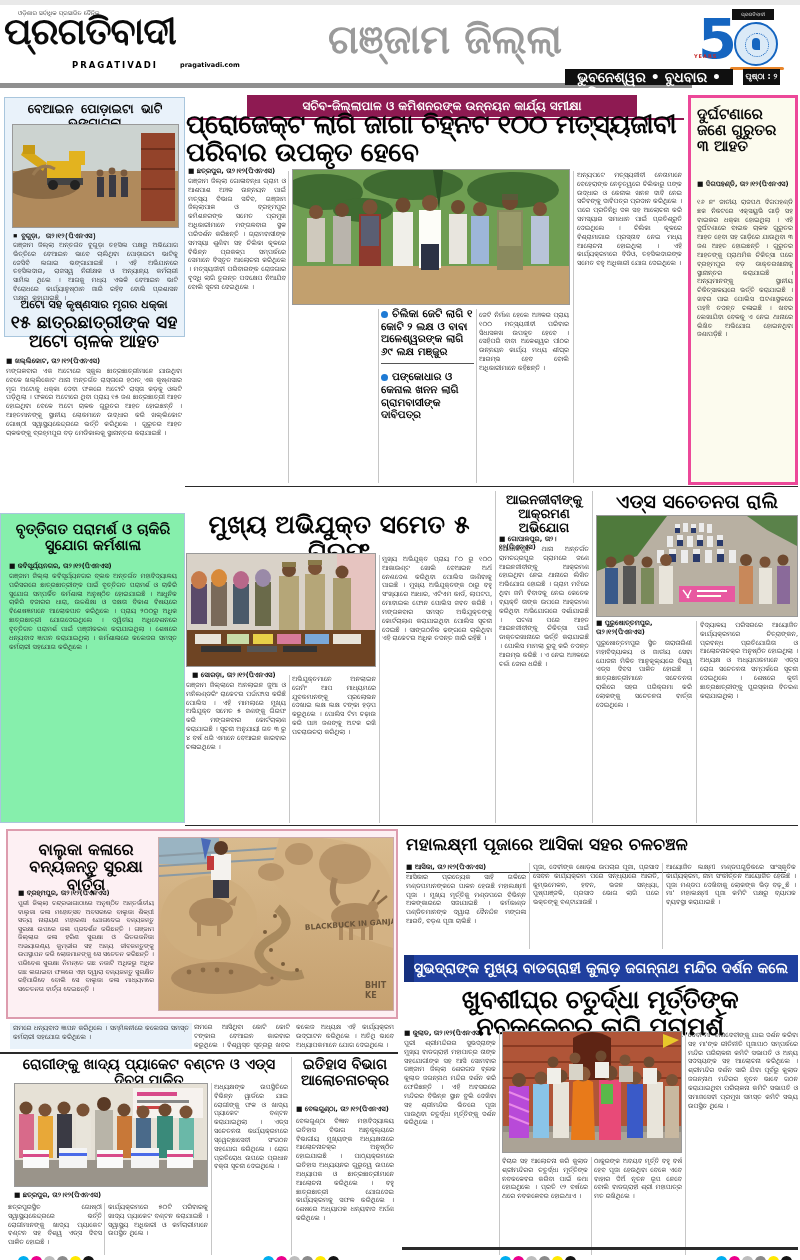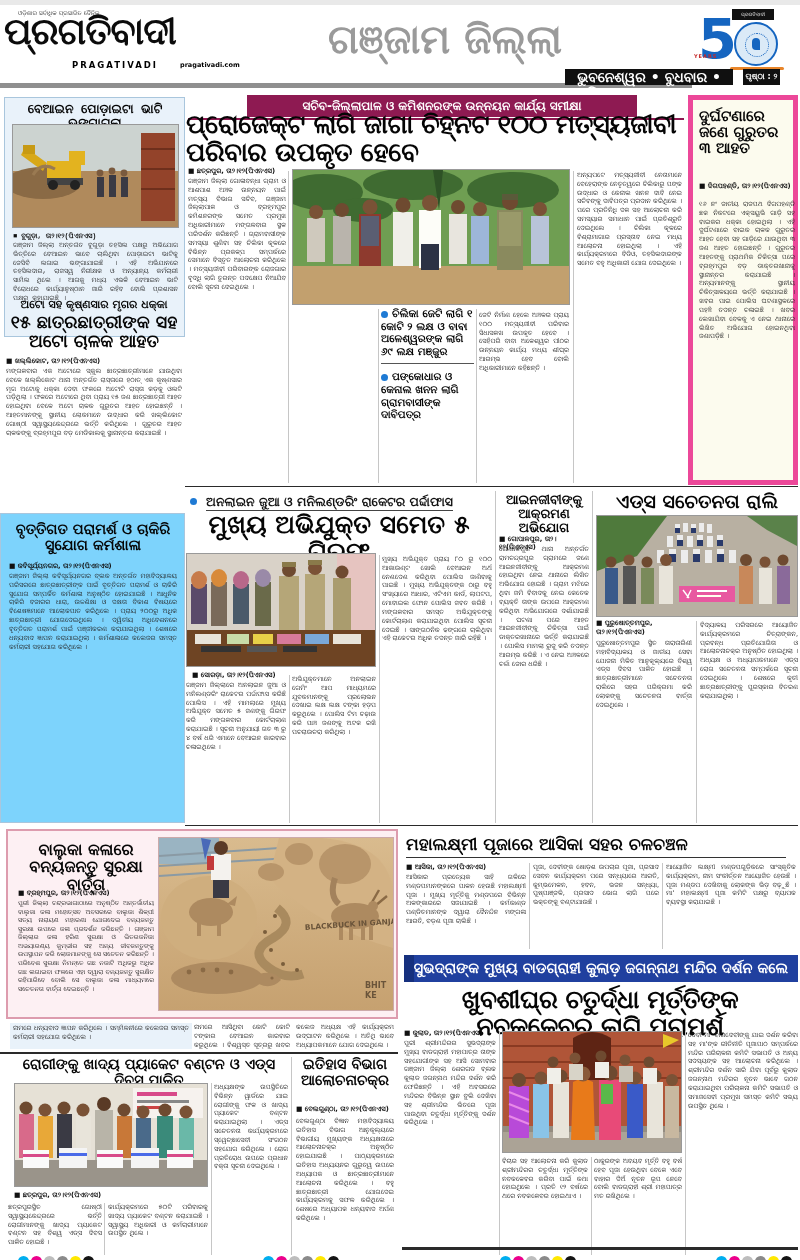--- a/index.html
+++ b/index.html
@@ -78,21 +78,21 @@
     </div>
     <div class="byline" style="position:absolute;left:8px;top:134px;">■ ବୁଗୁଡ଼ା, ତା୨।୧୨(ପିଏନଏସ)</div>
     <div class="body" style="position:absolute;left:8px;top:144px;width:165px;height:90px;">ଗଞ୍ଜାମ ଜିଲ୍ଲା ଅନ୍ତର୍ଗତ ବୁଗୁଡ଼ା ତହସିଲ ପକ୍ଷରୁ ଅଭିଯୋଗ ଭିତ୍ତିରେ ବେଆଇନ ଭାବେ ଚାଲିଥିବା ପୋଡ଼ାଇଟା ଭାଟିକୁ ଜେସିବି ଲଗାଇ ଭଙ୍ଗାଯାଇଛି । ଏହି ଅଭିଯାନରେ ତହସିଲଦାର, ରାଜସ୍ୱ ନିରୀକ୍ଷକ ଓ ଅନ୍ୟାନ୍ୟ କର୍ମଚାରୀ ସାମିଲ ଥିଲେ । ଆଗକୁ ମଧ୍ୟ ଏଭଳି ବେଆଇନ ଭାଟି ବିରୋଧରେ କାର୍ଯ୍ୟାନୁଷ୍ଠାନ ଜାରି ରହିବ ବୋଲି ପ୍ରଶାସନ ପକ୍ଷରୁ କୁହାଯାଇଛି ।</div>
   </div>
 
   <div class="hl" style="position:absolute;left:4px;top:294px;width:180px;font-size:11px;text-align:center;">ଅଟୋ ସହ କୃଷ୍ଣସାର ମୃଗର ଧକ୍କା</div>
   <div class="hl" style="position:absolute;left:4px;top:308px;width:180px;font-size:17.5px;text-align:center;">୧୫ ଛାତ୍ରଛାତ୍ରୀଙ୍କ ସହ ଅଟୋ ଚାଳକ ଆହତ</div>
   <div class="byline" style="position:absolute;left:6px;top:352px;">■ ଖଲ୍ଲିକୋଟ, ତା୨।୧୨(ପିଏନଏସ)</div>
   <div class="body" style="position:absolute;left:6px;top:362px;width:176px;height:140px;">ମଙ୍ଗଳବାର ଏକ ଅଟୋରେ ସ୍କୁଲ ଛାତ୍ରଛାତ୍ରୀମାନେ ଯାଉଥିବା ବେଳେ ଖଲ୍ଲିକୋଟ ଥାନା ଅନ୍ତର୍ଗତ ରାସ୍ତାରେ ହଠାତ୍ ଏକ କୃଷ୍ଣସାର ମୃଗ ଅଟୋକୁ ଧକ୍କା ଦେବା ଫଳରେ ଅଟୋଟି ରାସ୍ତା କଡ଼କୁ ଓଲଟି ପଡ଼ିଥିଲା । ଫଳରେ ଅଟୋରେ ଥିବା ପ୍ରାୟ ୧୫ ଜଣ ଛାତ୍ରଛାତ୍ରୀ ଆହତ ହୋଇଥିବା ବେଳେ ଅଟୋ ଚାଳକ ଗୁରୁତର ଆହତ ହୋଇଛନ୍ତି । ଆହତମାନଙ୍କୁ ସ୍ଥାନୀୟ ଲୋକମାନେ ଉଦ୍ଧାର କରି ଖଲ୍ଲିକୋଟ ଗୋଷ୍ଠୀ ସ୍ୱାସ୍ଥ୍ୟକେନ୍ଦ୍ରରେ ଭର୍ତ୍ତି କରିଥିଲେ । ଗୁରୁତର ଆହତ ଚାଳକଙ୍କୁ ବ୍ରହ୍ମପୁର ବଡ଼ ମେଡିକାଲକୁ ସ୍ଥାନାନ୍ତର କରାଯାଇଛି ।</div>
 
-  <div class="box" style="left:0px;top:508px;width:185px;height:310px;background:#7dd3fc;border:1px solid #a9c6dd;">
+  <div class="box" style="left:0px;top:508px;width:185px;height:310px;background:#86efac;border:1px solid #a9c6dd;">
     <div class="hl" style="position:absolute;left:6px;top:8px;width:172px;font-size:14.5px;text-align:center;">ବୃତ୍ତିଗତ ପରାମର୍ଶ ଓ ଚାକିରି ସୁଯୋଗ କର୍ମଶାଳା</div>
     <div class="byline" style="position:absolute;left:8px;top:48px;">■ କବିସୂର୍ଯ୍ୟନଗର, ତା୨।୧୨(ପିଏନଏସ)</div>
     <div class="body" style="position:absolute;left:8px;top:58px;width:168px;height:244px;">ଗଞ୍ଜାମ ଜିଲ୍ଲା କବିସୂର୍ଯ୍ୟନଗର ବ୍ଲକ ଅନ୍ତର୍ଗତ ମହାବିଦ୍ୟାଳୟ ପରିସରରେ ଛାତ୍ରଛାତ୍ରୀଙ୍କ ପାଇଁ ବୃତ୍ତିଗତ ପରାମର୍ଶ ଓ ଚାକିରି ସୁଯୋଗ ସମ୍ପର୍କିତ କର୍ମଶାଳା ଅନୁଷ୍ଠିତ ହୋଇଯାଇଛି । ଆଧୁନିକ ଚାକିରି ବଜାରର ଧାରା, ଉଚ୍ଚଶିକ୍ଷା ଓ ଦକ୍ଷତା ବିକାଶ ବିଷୟରେ ବିଶେଷଜ୍ଞମାନେ ଆଲୋକପାତ କରିଥିଲେ । ପ୍ରାୟ ୨୦୦ରୁ ଅଧିକ ଛାତ୍ରଛାତ୍ରୀ ଯୋଗଦେଇଥିଲେ । ଦ୍ୱିତୀୟ ଅଧିବେଶନରେ ବୃତ୍ତିଗତ ପରାମର୍ଶ ପାଇଁ ପଞ୍ଜୀକରଣ କରାଯାଇଥିଲା । ଶେଷରେ ଧନ୍ୟବାଦ ଜ୍ଞାପନ କରାଯାଇଥିଲା । କର୍ମଶାଳାରେ କଲେଜର ସମସ୍ତ କର୍ମଚାରୀ ସହଯୋଗ କରିଥିଲେ ।</div>
   </div>
 
   <div class="kicker abs" style="left:247px;top:90px;width:390px;height:22px;font-size:12px;line-height:22px;">ସଚିବ-ଜିଲ୍ଲାପାଳ ଓ କମିଶନରଙ୍କ ଉନ୍ନୟନ କାର୍ଯ୍ୟ ସମୀକ୍ଷା</div>
   <div class="abs" style="left:188px;top:113px;width:496px;height:2px;background:#8e1a52;"></div>
   <div class="hl" style="position:absolute;left:186px;top:105px;width:498px;font-size:26px;text-align:left;letter-spacing:-0.5px;">ପ୍ରୋଜେକ୍ଟ ଲାଗି ଜାଗା ଚିହ୍ନଟ ୧୦୦ ମତ୍ସ୍ୟଜୀବୀ ପରିବାର ଉପକୃତ ହେବେ</div>
 
   <div class="byline" style="position:absolute;left:188px;top:162px;">■ ଛତ୍ରପୁର, ତା୨।୧୨(ପିଏନଏସ)</div>
@@ -144,32 +144,28 @@
   </div>
 
   <div class="body" style="position:absolute;left:479px;top:306px;width:90px;height:172px;">ଜେଟି ନିର୍ମାଣ ହେଲେ ଅଞ୍ଚଳର ପ୍ରାୟ ୧୦୦ ମତ୍ସ୍ୟଜୀବୀ ପରିବାର ସିଧାସଳଖ ଉପକୃତ ହେବେ । ସେହିପରି ବାବା ଅଳେଶ୍ୱର ପୀଠର ଉନ୍ନୟନ କାର୍ଯ୍ୟ ମଧ୍ୟ ଶୀଘ୍ର ଆରମ୍ଭ ହେବ ବୋଲି ଅଧିକାରୀମାନେ କହିଛନ୍ତି ।</div>
   <div class="body" style="position:absolute;left:577px;top:166px;width:105px;height:312px;">ଅନ୍ୟପଟେ ମତ୍ସ୍ୟଜୀବୀ ନେତାମାନେ ବେହେରାଙ୍କ ନେତୃତ୍ୱରେ ଚିଲିକାରୁ ପଙ୍କ ଉଦ୍ଧାର ଓ କେନାଲ ଖନନ ଦାବି ନେଇ ସଚିବଙ୍କୁ ଦାବିପତ୍ର ପ୍ରଦାନ କରିଥିଲେ । ପରେ ପ୍ରତିନିଧି ଦଳ ସହ ଆଲୋଚନା କରି ସମସ୍ୟାର ସମାଧାନ ପାଇଁ ପ୍ରତିଶ୍ରୁତି ଦେଇଥିଲେ । ଚିଲିକା କୂଳରେ ବିଶ୍ରାମାଗାର ପ୍ରସ୍ତାବ ନେଇ ମଧ୍ୟ ଆଲୋଚନା ହୋଇଥିଲା । ଏହି କାର୍ଯ୍ୟକ୍ରମରେ ବିଡିଓ, ତହସିଲଦାରଙ୍କ ସମେତ ବହୁ ଅଧିକାରୀ ଯୋଗ ଦେଇଥିଲେ ।</div>
 
   <div class="vr" style="left:288px;top:166px;height:312px;"></div>
   <div class="vr" style="left:378px;top:304px;height:174px;"></div>
   <div class="vr" style="left:476px;top:304px;height:174px;"></div>
   <div class="vr" style="left:573px;top:166px;height:312px;"></div>
 
-  <div class="box" style="left:688px;top:90px;width:110px;height:390px;background:#fcfbee;border:5px solid #ec4899;">
+  <div class="box" style="left:688px;top:90px;width:110px;height:390px;background:#fcfbee;border:3px solid #ec4899;">
     <div class="hl" style="position:absolute;left:6px;top:8px;width:96px;font-size:15px;">ଦୁର୍ଘଟଣାରେ ଜଣେ ଗୁରୁତର ୩ ଆହତ</div>
     <div class="byline" style="position:absolute;left:6px;top:82px;width:96px;">■ ଦିଗପହଣ୍ଡି, ତା୨।୧୨(ପିଏନଏସ)</div>
     <div class="body" style="position:absolute;left:6px;top:100px;width:96px;height:282px;">୧୬ ନଂ ଜାତୀୟ ରାଜପଥ ଦିଗପହଣ୍ଡି ଛକ ନିକଟରେ ଏକ୍ସୟୁଭି ଗାଡ଼ି ସହ ବାଇକର ଧକ୍କା ହୋଇଥିଲା । ଏହି ଦୁର୍ଘଟଣାରେ ବାଇକ ଚାଳକ ଗୁରୁତର ଆହତ ହେବା ସହ ଗାଡ଼ିରେ ଯାଉଥିବା ୩ ଜଣ ଆହତ ହୋଇଛନ୍ତି । ଗୁରୁତର ଆହତଙ୍କୁ ପ୍ରାଥମିକ ଚିକିତ୍ସା ପରେ ବ୍ରହ୍ମପୁର ବଡ଼ ଡାକ୍ତରଖାନାକୁ ସ୍ଥାନାନ୍ତର କରାଯାଇଛି । ଅନ୍ୟମାନଙ୍କୁ ସ୍ଥାନୀୟ ଚିକିତ୍ସାଳୟରେ ଭର୍ତ୍ତି କରାଯାଇଛି । ଖବର ପାଇ ପୋଲିସ ଘଟଣାସ୍ଥଳରେ ପହଞ୍ଚି ତଦନ୍ତ ଚଳାଇଛି । ଖବର ଲେଖାଯିବା ବେଳକୁ ଏ ନେଇ ଥାନାରେ ଲିଖିତ ଅଭିଯୋଗ ହୋଇନଥିବା ଜଣାପଡ଼ିଛି ।</div>
   </div>
 
   <div class="hr" style="left:185px;top:481px;width:613px;height:1px;"></div>
 
-  <div class="abs" style="left:190px;top:486px;width:300px;">
-    <span class="bullet-dot"></span>
-    <span style="font-size:12.5px;font-weight:bold;border-bottom:1px solid #444;padding-bottom:1px;">ଅନଲାଇନ ଜୁଆ ଓ ମନିଲଣ୍ଡରିଂ ରାକେଟର ପର୍ଦ୍ଦାଫାସ</span>
-  </div>
   <div class="hl" style="position:absolute;left:186px;top:506px;width:306px;font-size:25px;text-align:center;">ମୁଖ୍ୟ ଅଭିଯୁକ୍ତ ସମେତ ୫ ଗିରଫ</div>
 
   <div class="photo" style="left:186px;top:548px;width:190px;height:114px;">
     <svg width="188" height="112" viewBox="0 0 188 112">
       <rect width="188" height="112" fill="#d9d2c8"></rect>
       <rect x="150" width="38" height="112" fill="#e6c4c0"></rect>
       <rect y="76" width="188" height="36" fill="#6e4423"></rect>
       <g>
         <rect x="4" y="30" width="16" height="40" fill="#5a4a6a"></rect>
           <ellipse cx="12" cy="26" rx="8" ry="9" fill="#c77b4a"></ellipse>
@@ -350,21 +346,21 @@
           <rect x="54" y="42" width="16" height="18" fill="#3a3a44"></rect>
           <circle cx="62" cy="10" r="7" fill="#5a3a26"></circle>
         </g>
         <text x="146" y="92" font-size="7.5" fill="#6a543a" font-weight="bold" transform="rotate(-4 146 92)">BLACKBUCK IN GANJAM</text>
         <text x="206" y="150" font-size="8" fill="#6a543a" font-weight="bold">BHIT</text>
         <text x="206" y="160" font-size="8" fill="#6a543a" font-weight="bold">KE</text>
       </svg>
     </div>
   </div>
 
-  <div class="hl" style="position:absolute;left:406px;top:830px;width:380px;font-size:17px;border-bottom:1px solid #333;padding-bottom:4px;">ମହାଲକ୍ଷ୍ମୀ ପୂଜାରେ ଆସିକା ସହର ଚଳଚଞ୍ଚଳ</div>
+  <div class="hl" style="position:absolute;left:406px;top:830px;width:380px;font-size:17px;border-bottom:1px solid #333;padding-bottom:19px;">ମହାଲକ୍ଷ୍ମୀ ପୂଜାରେ ଆସିକା ସହର ଚଳଚଞ୍ଚଳ</div>
   <div class="byline" style="position:absolute;left:406px;top:858px;">■ ଆସିକା, ତା୨।୧୨(ପିଏନଏସ)</div>
   <div class="body" style="position:absolute;left:406px;top:868px;width:120px;height:76px;">ଆସିକାର ପ୍ରତ୍ୟେକ ସାହି ଗଳିରେ ମଣ୍ଡପମାନଙ୍କରେ ପାଳନ ହେଉଛି ମହାଲକ୍ଷ୍ମୀ ପୂଜା । ମୁଖ୍ୟ ମୂର୍ତ୍ତିକୁ ମଣ୍ଡପରେ ବିଭିନ୍ନ ଅଳଙ୍କାରରେ ସଜାଯାଇଛି । କର୍ମକାଣ୍ଡ ପଣ୍ଡିତମାନଙ୍କ ଦ୍ୱାରା ଦୈନନ୍ଦିନ ମଙ୍ଗଳା ଆରତି, ବଡ଼ଣ ପୂଜା ଚାଲିଛି ।</div>
   <div class="body" style="position:absolute;left:533px;top:858px;width:126px;height:86px;">ପୂଜା, ଦେବୀଙ୍କ ଷୋଡ଼ଶ ଉପଚାର ପୂଜା, ପ୍ରସାଦ ସେବନ କାର୍ଯ୍ୟକ୍ରମ ପରେ ସନ୍ଧ୍ୟାରେ ଆରତି, କୁମ୍ଭମେଳନ, ହବନ, ଭଜନ ସନ୍ଧ୍ୟା, ପୁଷ୍ପାଞ୍ଜଳି, ପ୍ରସାଦ ଭୋଗ ଲାଗି ପରେ ଭକ୍ତଙ୍କୁ ବଣ୍ଟାଯାଉଛି ।</div>
   <div class="body" style="position:absolute;left:666px;top:858px;width:130px;height:86px;">ଆୟୋଜିତ ଲକ୍ଷ୍ମୀ ମଣ୍ଡପଗୁଡ଼ିକରେ ସାଂସ୍କୃତିକ କାର୍ଯ୍ୟକ୍ରମ, ନାମ ସଂକୀର୍ତ୍ତନ ଆୟୋଜିତ ହେଉଛି । ପୂଜା ମଣ୍ଡପ ଦେଖିବାକୁ ଲୋକଙ୍କ ଭିଡ଼ ବଢ଼ୁଛି । ମା' ମହାଲକ୍ଷ୍ମୀ ପୂଜା କମିଟି ପକ୍ଷରୁ ବ୍ୟାପକ ବ୍ୟବସ୍ଥା କରାଯାଇଛି ।</div>
   <div class="vr" style="left:529px;top:858px;height:86px;"></div>
   <div class="vr" style="left:662px;top:858px;height:86px;"></div>
 
   <div class="abs" style="left:404px;top:950px;width:394px;height:27px;background:#20409f;">
     <div style="position:absolute;left:0;top:0;width:10px;height:27px;background:#16307e;"></div>
     <div style="width:100%;text-align:center;color:#fff;font-weight:bold;font-size:14.5px;line-height:27px;">ସୁଭଦ୍ରାଙ୍କ ମୁଖ୍ୟ ବାଡଗ୍ରାହୀ କୁଲାଡ଼ ଜଗନ୍ନାଥ ମନ୍ଦିର ଦର୍ଶନ କଲେ</div>

